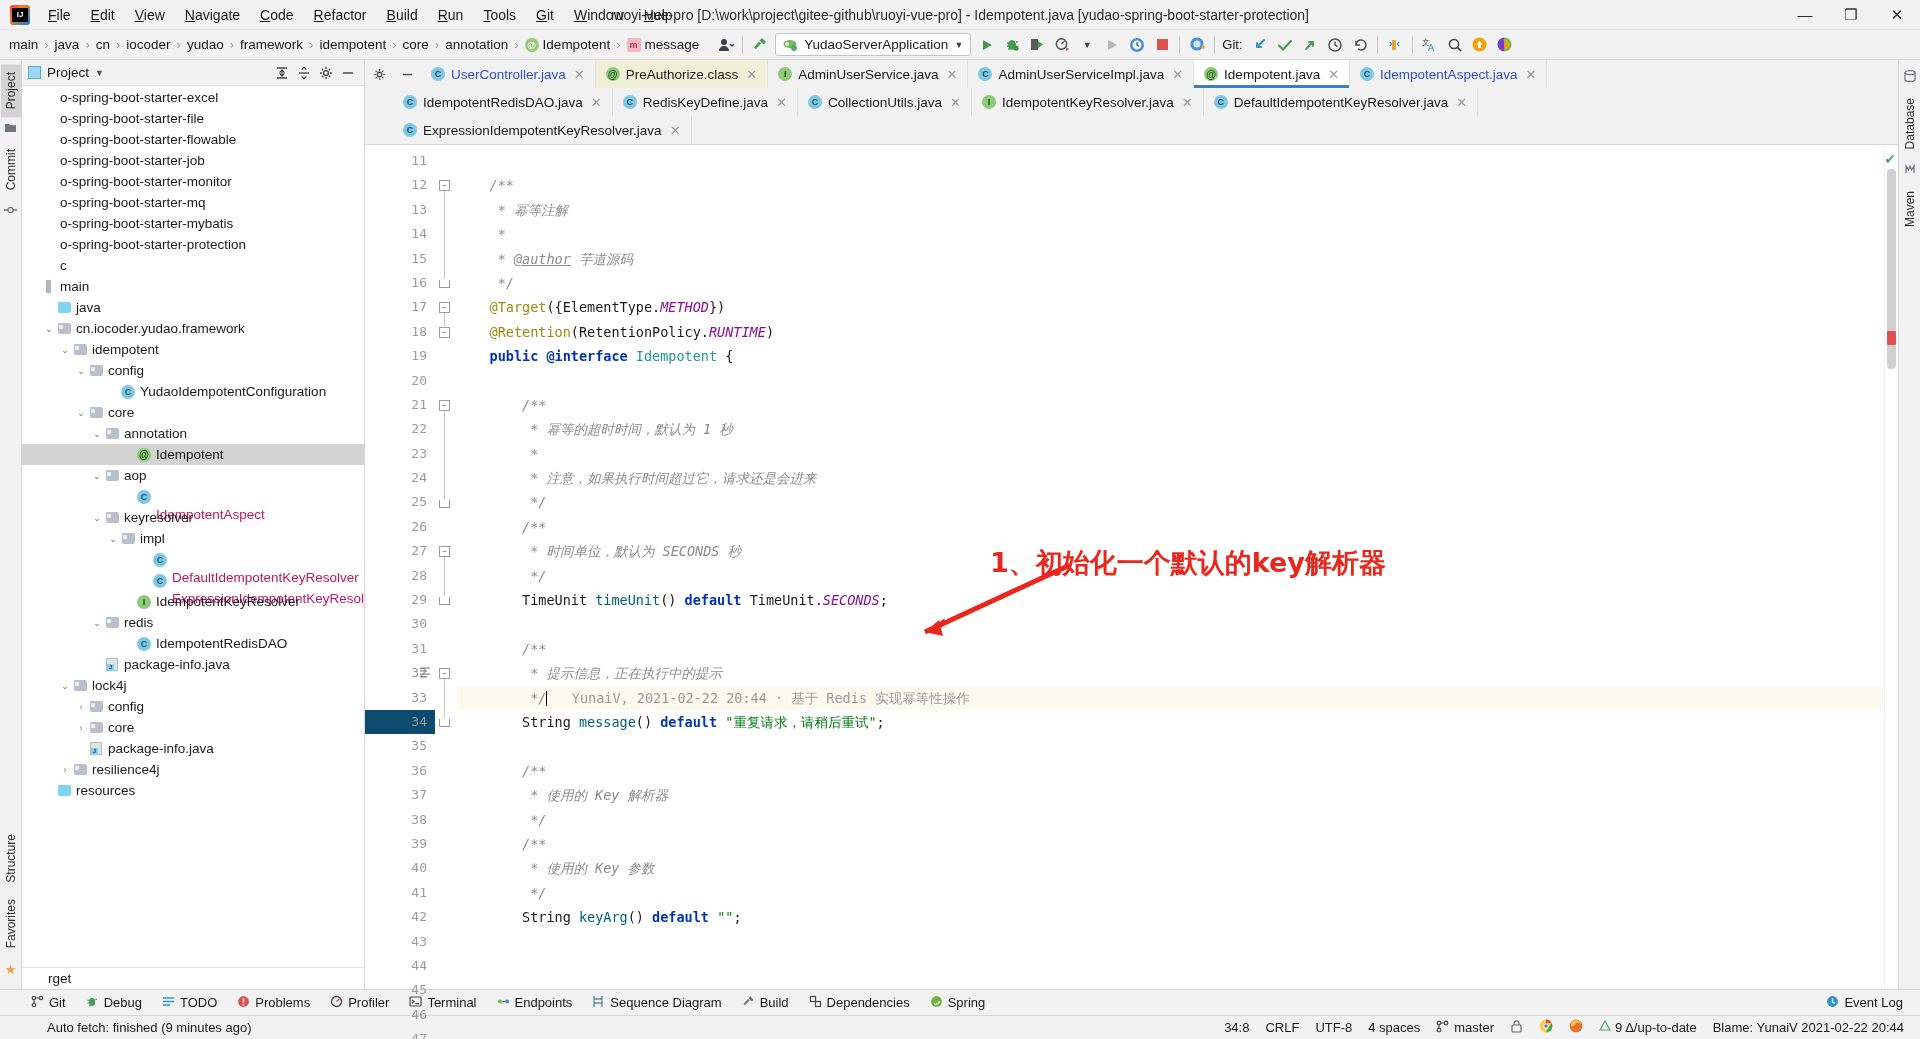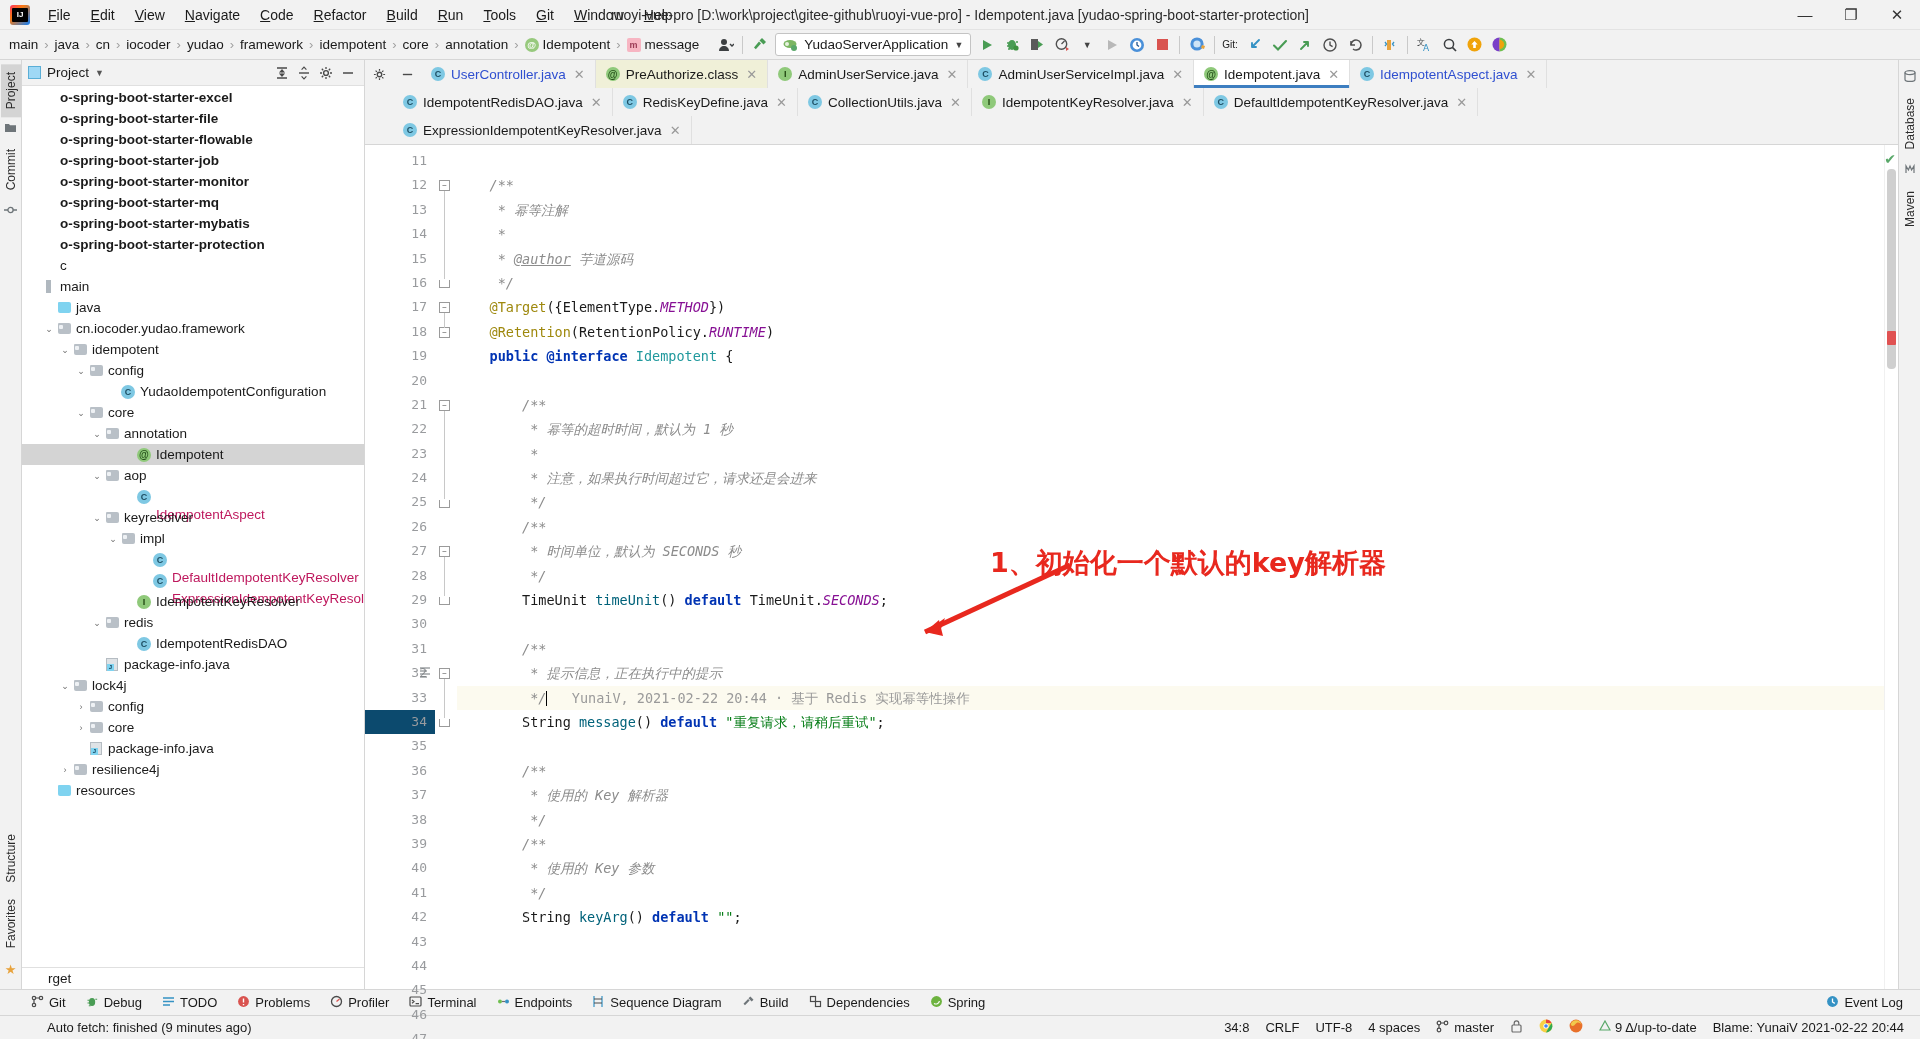--- a/index.html
+++ b/index.html
@@ -54,21 +54,21 @@
            align-items:center; justify-content:center; font-size:9px; color:#fff; font-weight:bold;}
   .cicon.at { background:#97c97d; }
   .cicon.m  { background:#f7b5c2; color:#9b3b55; border-radius:2px; }
   .tb-btn { width:24px; height:24px; display:flex; align-items:center; justify-content:center;
             border-radius:3px; cursor:default; }
   .tb-sep { width:1px; height:18px; background:#c9c9c9; margin:0 4px; }
   .runcfg {
     display:flex; align-items:center; gap:6px; background:#fff; border:1px solid #c4c4c4;
     border-radius:3px; height:23px; padding:0 7px; font-size:13.5px; margin:0 4px;
   }
-  .git-label{ font-size:10px; margin:0 4px 0 2px; }
+  .git-label{ font-size:13px; margin:0 4px 0 2px; }
 
   
   .body { flex:1 1 auto; display:flex; min-height:0; }
 
   
   .rail {
     width:22px; flex:0 0 22px; background:#f2f2f2; border-right:1px solid #d6d6d6;
     display:flex; flex-direction:column; align-items:center; padding-top:4px;
   }
   .rail-tab {
@@ -92,21 +92,21 @@
   .pp-sq { width:13px; height:13px; background:#9fd8f5; border:1px solid #5aaed6; }
   .pp-caret{ margin-left:6px; color:#555; font-size:9px;}
   .pp-actions{ margin-left:auto; display:flex; gap:2px;}
   .pp-act{ width:20px;height:20px;display:flex;align-items:center;justify-content:center;color:#4a4a4a;font-size:12px;}
   .tree { flex:1 1 auto; overflow:hidden; position:relative; padding-top:1px; }
   .trow {
     height:21px; display:flex; align-items:center; white-space:nowrap;
     font-size:13.5px; color:#1a1a1a; padding-right:4px;
   }
   .trow.sel { background:#d4d4d4; }
-  .trow.bold { font-weight:bold; }
+  .trow.bold { font-weight:normal; }
   .trow.blue .tlabel { color:#be185d;margin-top:36px; }
   .tarrow { width:14px; flex:0 0 14px; text-align:center; color:#6e6e6e; font-size:9px; }
   .ticon { width:16px; flex:0 0 16px; margin-right:4px; display:flex; align-items:center; justify-content:center; }
   .fld { width:13px; height:11px; background:#b9c0c7; border-radius:1px 2px 2px 2px; position:relative; }
   .fld::before{content:"";position:absolute;left:1px;top:2px;width:4px;height:4px;background:#eef1f4;border-radius:1px;}
   .fld.blue{ background:#7fd3f0; }
   .fld.blue::before{ display:none; }
   .badge { width:14px;height:14px;border-radius:50%;display:flex;align-items:center;justify-content:center;
            font-size:9px;font-weight:bold;color:#fff;}
   .badge.c{ background:#7ec8e3; color:#1d4e63;}

